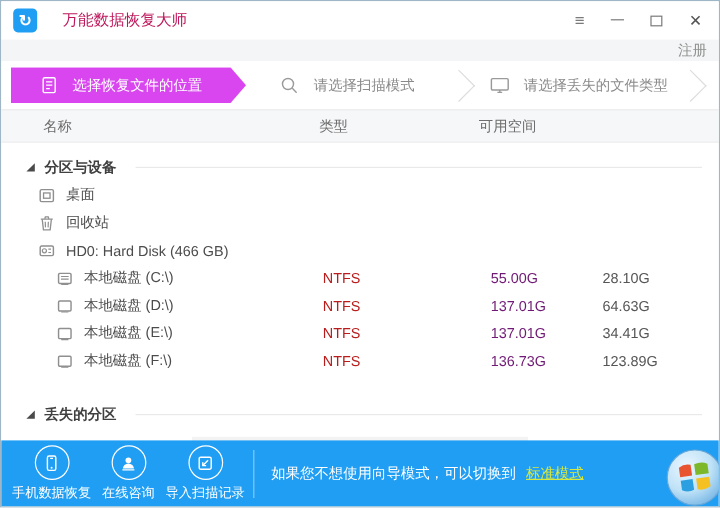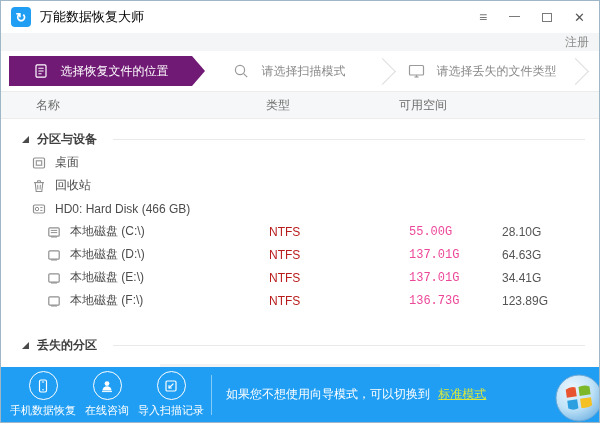--- a/index.html
+++ b/index.html
@@ -5,55 +5,55 @@
   * { margin:0; padding:0; box-sizing:border-box; }
   body { font-family:"Liberation Sans", sans-serif; background:#dfe6ec; }
   .window {
     width:600px; height:423px; background:#fff; position:relative;
     border:1px solid #9fb6c6; overflow:hidden; font-size:12px; color:#444;
   }
   
   .titlebar { height:32px; display:flex; align-items:center; padding:0 10px; background:#fff; }
   .app-logo { width:20px; height:20px; border-radius:4px; background:#1f9ef3; color:#fff;
     display:flex; align-items:center; justify-content:center; font-size:13px; font-weight:bold; }
-  .app-title { margin-left:9px; font-size:13px; color:#000000; }
+  .app-title { margin-left:21px; font-size:13px; color:#be185d; }
   .win-controls { margin-left:auto; display:flex; align-items:center; gap:22px; padding-right:4px; }
   .wc { color:#7a7a7a; font-size:14px; line-height:1; cursor:default; }
   .wc-min { width:11px; height:1px; background:#7a7a7a; display:inline-block; margin-bottom:1px; }
   .wc-max { width:10px; height:9px; border:1px solid #7a7a7a; display:inline-block; }
   .wc-close { font-size:13px; color:#555; }
   
   .substrip { height:18px; background:#f4f5f6; display:flex; justify-content:flex-end; align-items:flex-end; padding:0 10px; }
   .register { color:#8e8e8e; font-size:12px; }
   
   .wizard { height:40px; display:flex; align-items:center; padding:0 8px; background:#fff; }
   .step { height:30px; display:flex; align-items:center; justify-content:center; gap:12px; color:#8a8a8a; }
   .step-active {
-    width:196px; background:#701a75; color:#fff;
+    width:196px; background:#d946ef; color:#fff;
     clip-path:polygon(0 0, calc(100% - 13px) 0, 100% 50%, calc(100% - 13px) 100%, 0 100%);
     padding-right:13px;
   }
   .step-rest { flex:1; }
   .chev { width:19px; height:19px; border-top:1px solid #ddd; border-right:1px solid #ddd;
     transform:rotate(45deg); flex:none; margin-right:6px; }
   .step svg { flex:none; }
   
   .grid-cols { display:grid; grid-template-columns:265px 133px 79px 1fr; align-items:center; }
   .thead { height:28px; background:#f6f7f8; border-top:1px solid #ececec; border-bottom:1px solid #ececec; color:#6d6d6d; }
   .thead .c-name { padding-left:35px; }
   .content { height:250px; background:#fff; padding-top:8px; }
   .sectionrow { height:24px; display:flex; align-items:center; padding:0 14px 0 21px; gap:8px; }
   .tri { width:0; height:0; border-bottom:7px solid #4a4a4a; border-left:7px solid transparent; }
   .section-label { color:#404040; font-weight:bold; font-size:12px; white-space:nowrap; }
   .section-line { flex:1; height:1px; background:#e9e9e9; margin-left:8px; }
   .treerow { height:23px; display:flex; align-items:center; gap:9px; padding-left:31px; color:#4c4c4c; }
   .driverow { height:23px; color:#4c4c4c; }
   .driverow .c-name { padding-left:46px; display:flex; align-items:center; gap:9px; }
   .c-type { padding-left:3px; color:#b91c1c; }
-  .c-total { padding-left:10px; color:#ec4899;font-family:Liberation Mono, monospace; }
+  .c-total { padding-left:10px; color:#701a75; }
   .c-free { padding-left:24px; color:#555; }
   .lost-msg { margin:7px auto 0; width:fit-content; background:#f3f3f3; padding:7px 15px; color:#555; }
   .lost-msg a { color:#4a6bd8; text-decoration:underline; margin-left:6px; }
   
   .footer { position:absolute; left:0; right:0; bottom:0; height:55px; background:#1f9ef3;
     display:flex; align-items:center; padding-left:10px; }
   .fbtn { width:64px; display:flex; flex-direction:column; align-items:center; gap:3px; color:#fff;justify-content:flex-end; }
   .fbtn-circle { width:29px; height:29px; border:1.5px solid #fff; border-radius:50%;
     display:flex; align-items:center; justify-content:center; }
   .fbtn-label { font-size:11px; white-space:nowrap; }

